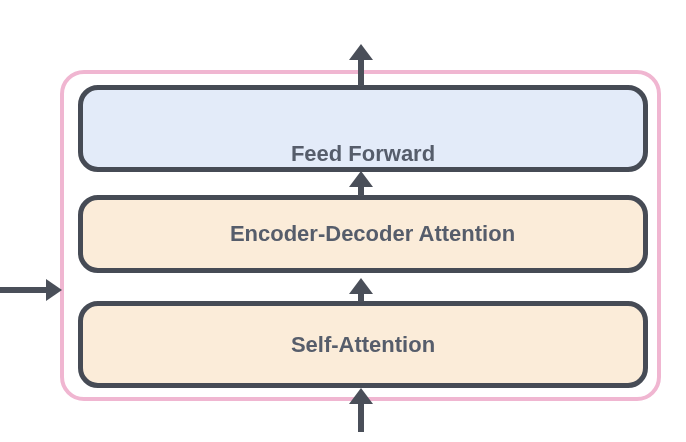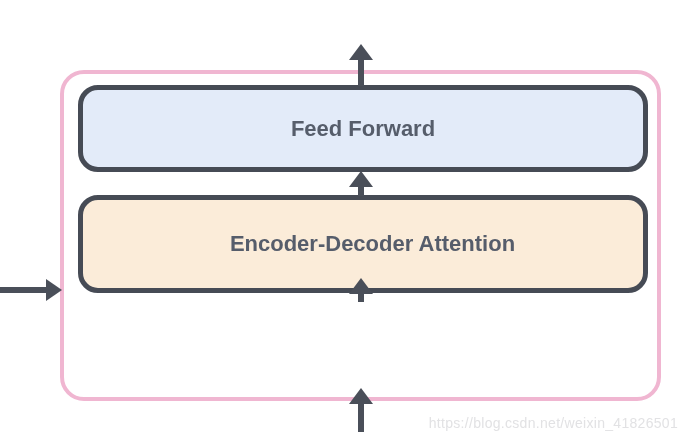--- a/index.html
+++ b/index.html
@@ -46,22 +46,22 @@
     border-radius: 20px;
     box-sizing: border-box;
     display: flex;
     align-items: center;
     justify-content: center;
     font-size: 22px;
     font-weight: 700;
     color: #565d6b;
     z-index: 2;
   }
-  .layer-feed-forward      { top: 85px;  background: #e3ebf9; }
-  .layer-enc-dec-attention { top: 195px; background: #fbecd9; height: 98px; padding-left: 19px; }
+  .layer-feed-forward      { top: 85px;  background: #e3ebf9; align-items: flex-end; }
+  .layer-enc-dec-attention { top: 195px; background: #fbecd9; height: 78px; padding-left: 19px; }
   .layer-self-attention    { top: 301px; background: #fbecd9; }
 
   .arrow-up {
     position: absolute;
     width: 26px;
     display: flex;
     flex-direction: column;
     align-items: center;
     z-index: 3;
   }
@@ -138,26 +138,28 @@
 
   <div class="layer layer-enc-dec-attention">
     <span>Encoder-Decoder Attention</span>
   </div>
 
   <div class="arrow-up arrow-encdec-in">
     <div class="head"></div>
     <div class="shaft"></div>
   </div>
 
+  <div class="layer layer-self-attention">
+    <span>Self-Attention</span>
+  </div>
 
   <div class="arrow-up arrow-dec-in">
     <div class="head"></div>
     <div class="shaft"></div>
   </div>
 
   <div class="arrow-right">
     <div class="shaft"></div>
     <div class="head"></div>
   </div>
 
-  <div class="watermark">https://blog.csdn.net/weixin_41826501</div>
 
 </div>
 
 </body></html>

